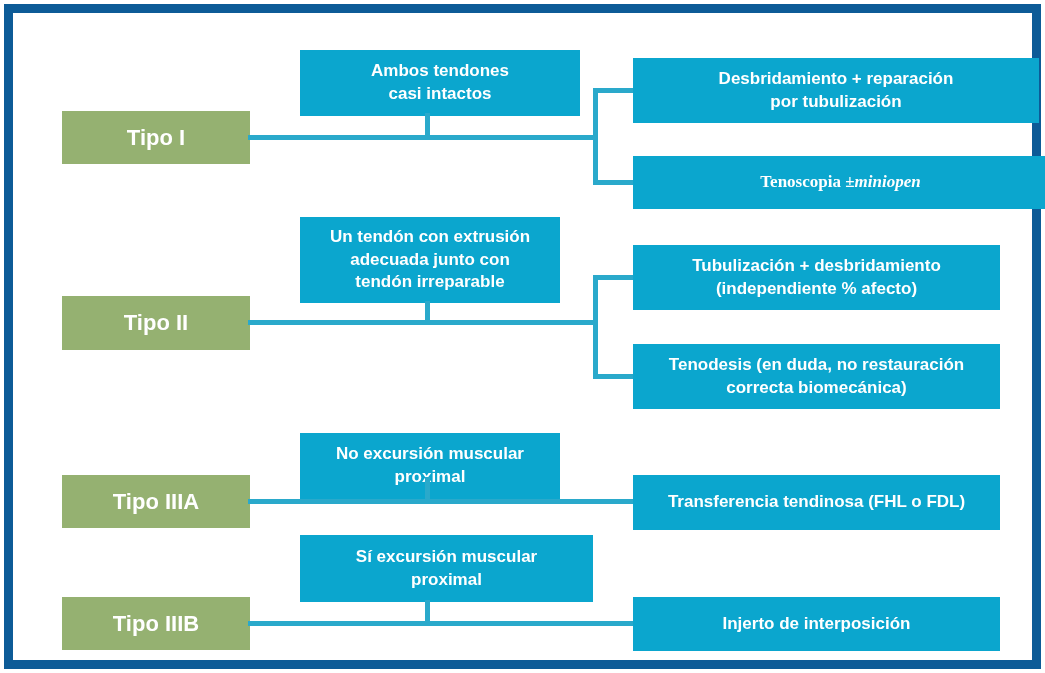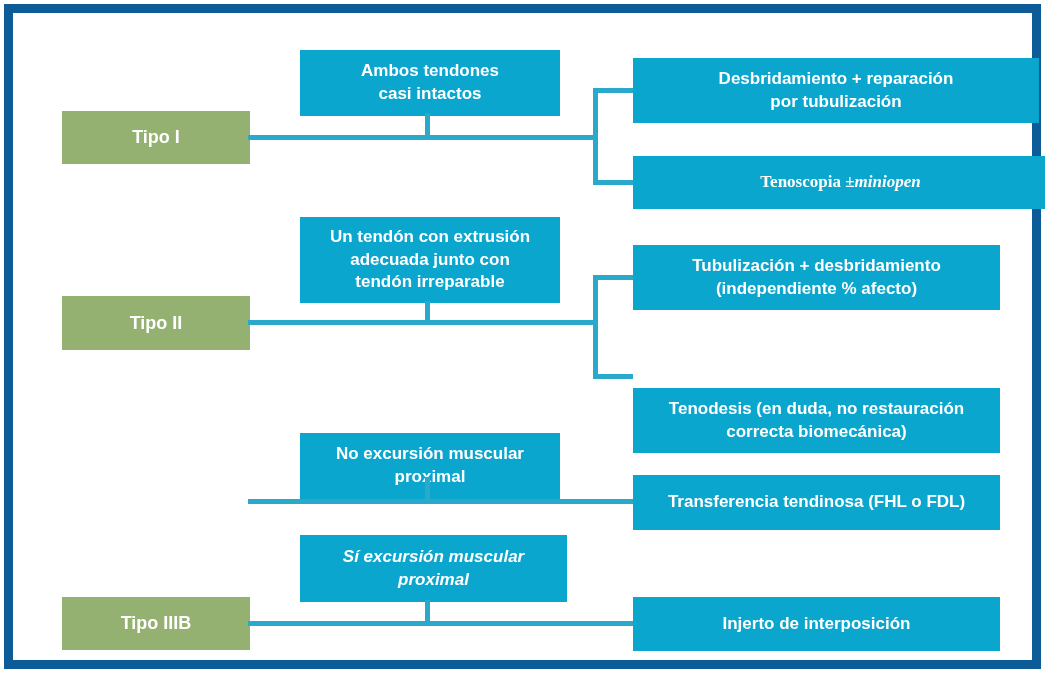--- a/index.html
+++ b/index.html
@@ -15,41 +15,41 @@
   #frame{position:absolute;left:4px;top:4px;right:4px;bottom:4px;border:9px solid var(--frame-blue);background:#ffffff;}
   .box{
     position:absolute;
     display:flex;align-items:center;justify-content:center;
     text-align:center;color:var(--text-white);
     font-size:17px;font-weight:700;line-height:1.35;
     white-space:pre-line;
     padding:2px 8px;box-sizing:border-box;
   }
   .blue{background:var(--box-blue);}
-  .green{background:var(--box-green);font-size:18px;}
+  .green{background:var(--box-green);font-size:22px;}
   .line{position:absolute;background:var(--line-blue);}
   .it{font-style:italic;}
 
   
   #g1{left:49px;top:98px;width:188px;height:53px;}
   #g2{left:49px;top:283px;width:188px;height:54px;}
   #g3{left:49px;top:462px;width:188px;height:53px;}
   #g4{left:49px;top:584px;width:188px;height:53px;}
 
   
-  #c1{left:287px;top:37px;width:260px;height:66px;}
+  #c1{left:287px;top:37px;width:280px;height:66px;}
   #c2{left:287px;top:204px;width:260px;height:86px;}
   #c3{left:287px;top:400px;width:260px;height:66px;margin-top:20px;}
-  #c4{left:287px;top:522px;width:267px;height:67px;font-style:italic;}
+  #c4{left:287px;top:522px;width:293px;height:67px;}
 
   
   #r1a{left:620px;top:45px;width:406px;height:65px;}
   #r1b{left:620px;top:143px;width:415px;height:53px;font-family:Liberation Serif, serif;}
   #r2a{left:620px;top:232px;width:367px;height:65px;}
-  #r2b{left:620px;top:331px;width:367px;height:65px;margin-top:44px;}
+  #r2b{left:620px;top:331px;width:367px;height:65px;}
   #r3a{left:620px;top:462px;width:367px;height:55px;}
   #r4a{left:620px;top:584px;width:367px;height:54px;}
 
   
   #m1{left:235px;top:122px;width:350px;height:5px;}
   #m2{left:235px;top:307px;width:350px;height:5px;}
   #m3{left:235px;top:486px;width:385px;height:5px;}
   #m4{left:235px;top:608px;width:385px;height:5px;}
 
   
@@ -83,20 +83,21 @@
 
     <div class="box green" id="g2">Tipo II</div>
     <div class="box blue" id="c2">Un tendón con extrusión
 adecuada junto con
 tendón irreparable</div>
     <div class="box blue" id="r2a">Tubulización + desbridamiento
 (independiente % afecto)</div>
     <div class="box blue" id="r2b">Tenodesis (en duda, no restauración
 correcta biomecánica)</div>
 
+    <div class="box green" id="g3">Tipo IIIA</div>
     <div class="box blue" id="c3">No excursión muscular
 proximal</div>
     <div class="box blue" id="r3a">Transferencia tendinosa (FHL o FDL)</div>
 
     <div class="box green" id="g4">Tipo IIIB</div>
     <div class="box blue" id="c4">Sí excursión muscular
 proximal</div>
     <div class="box blue" id="r4a">Injerto de interposición</div>
 
     <div class="line" id="m1"></div>

